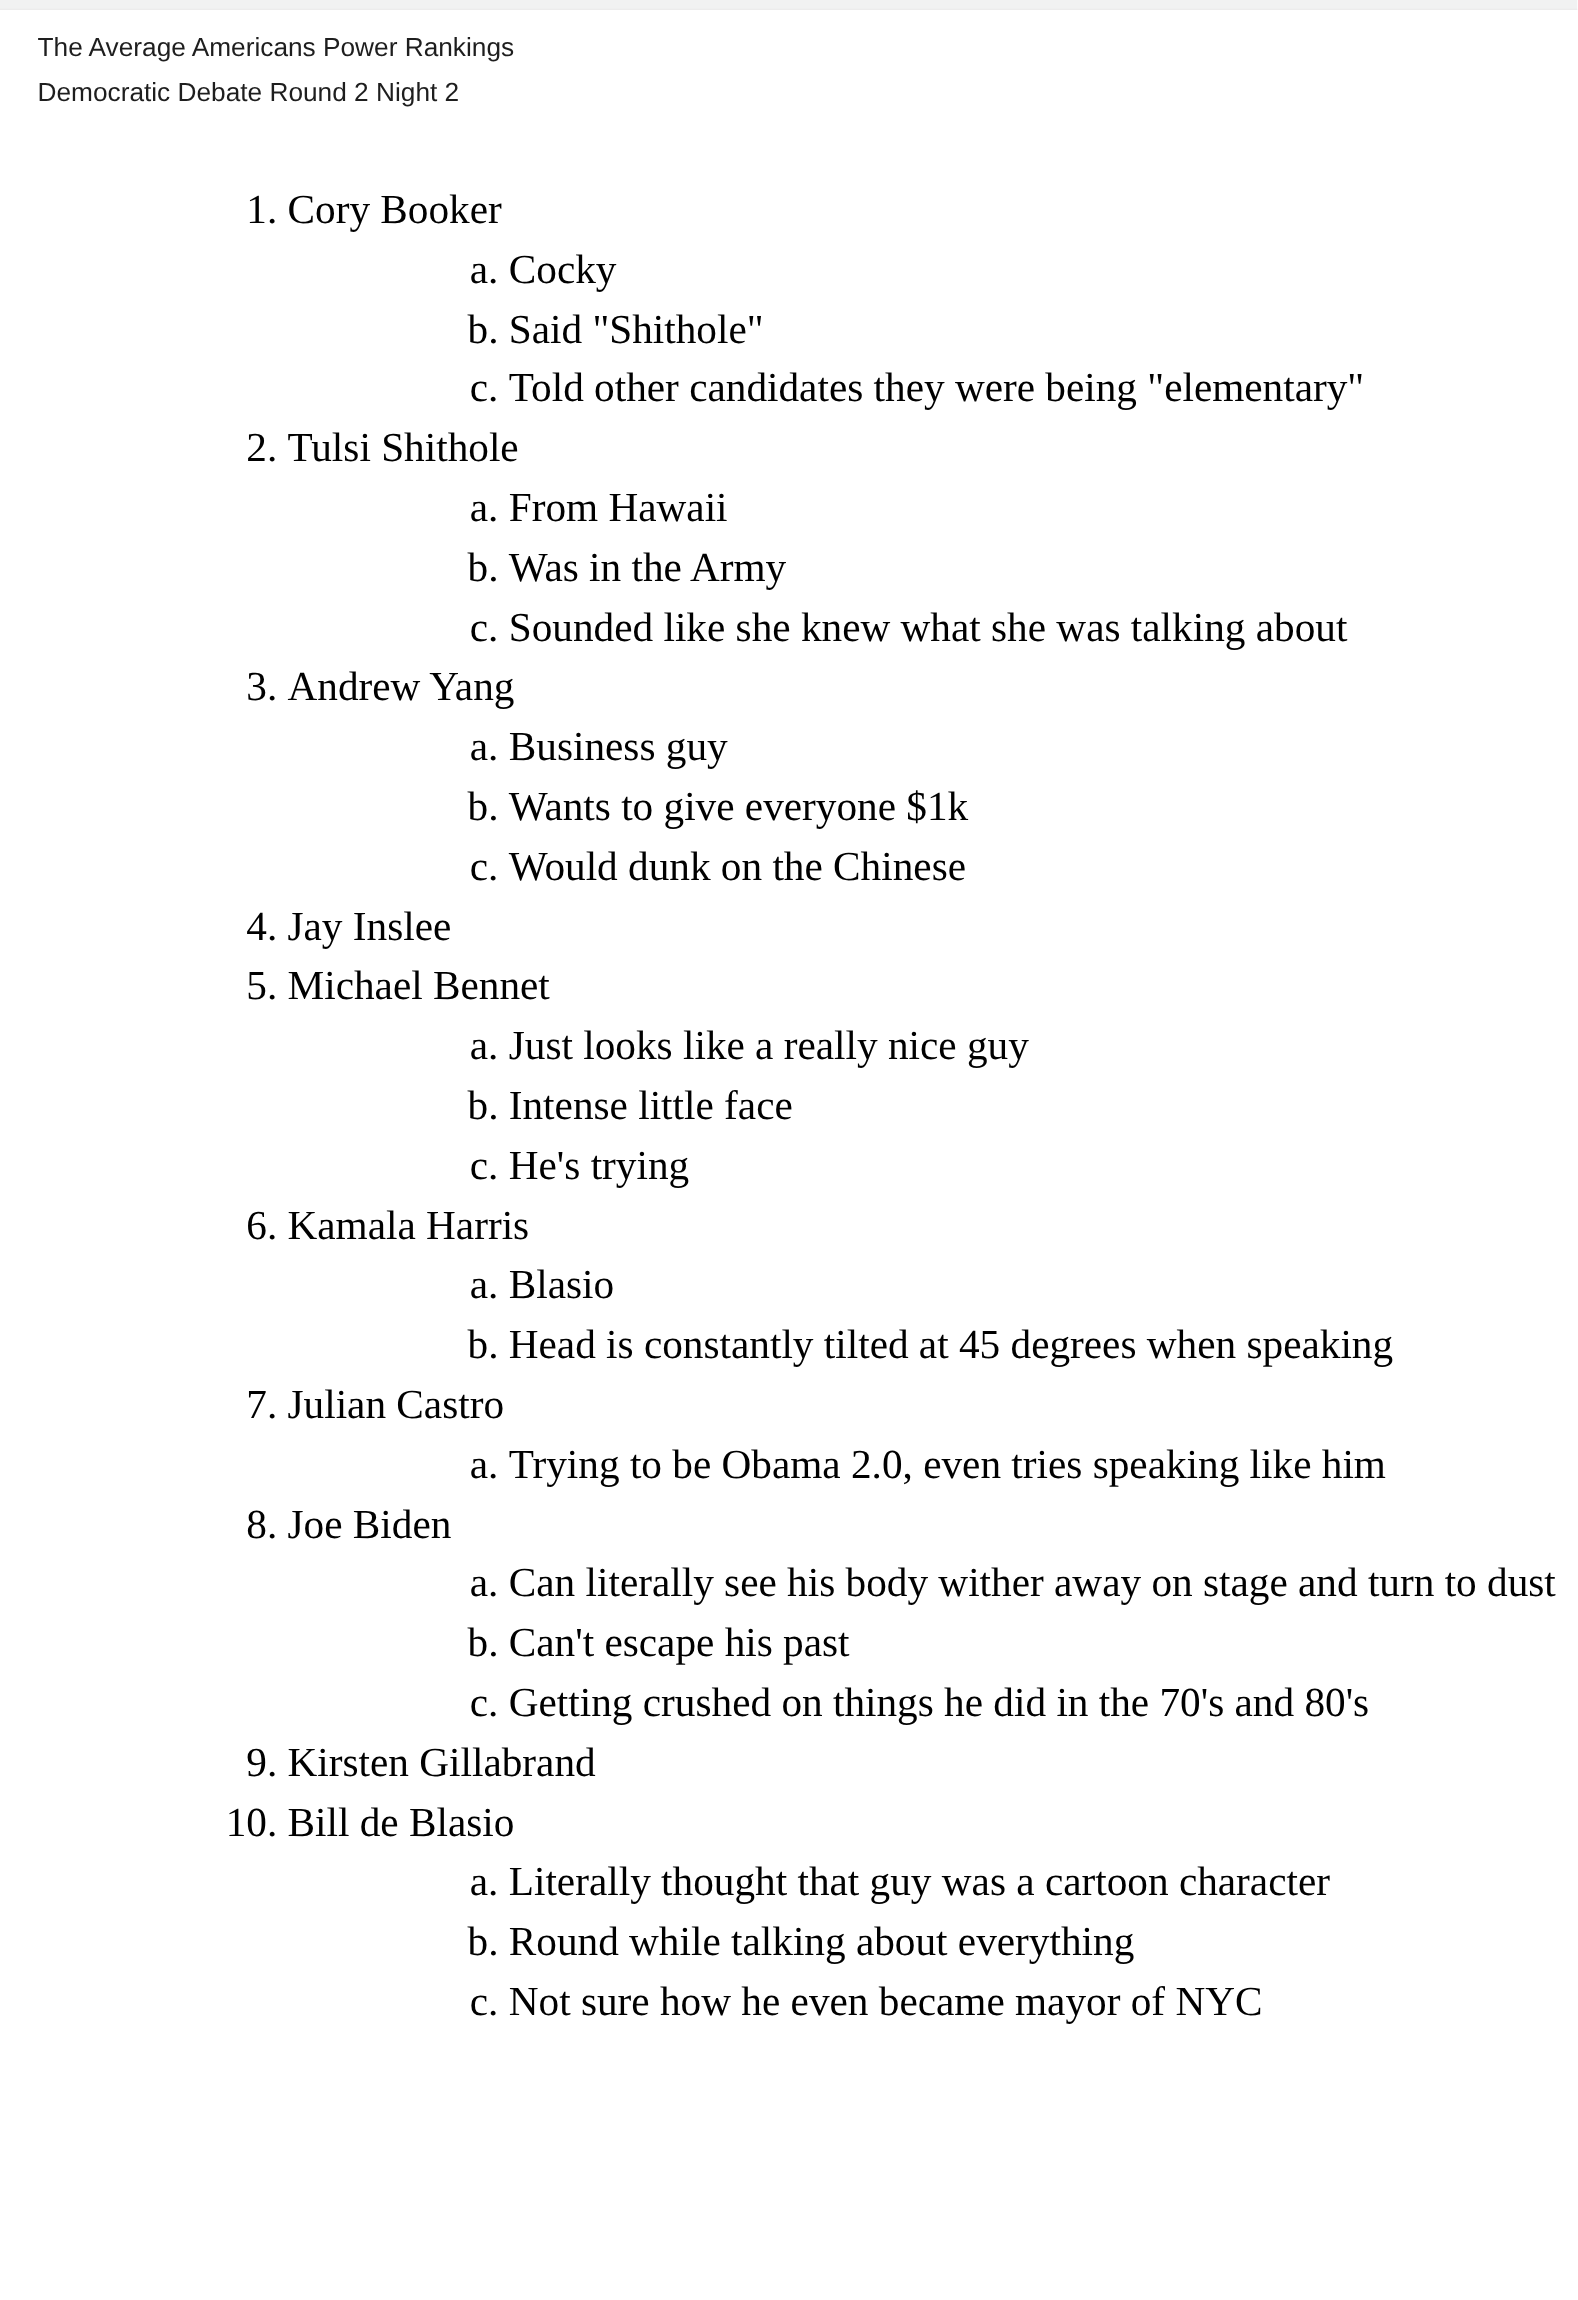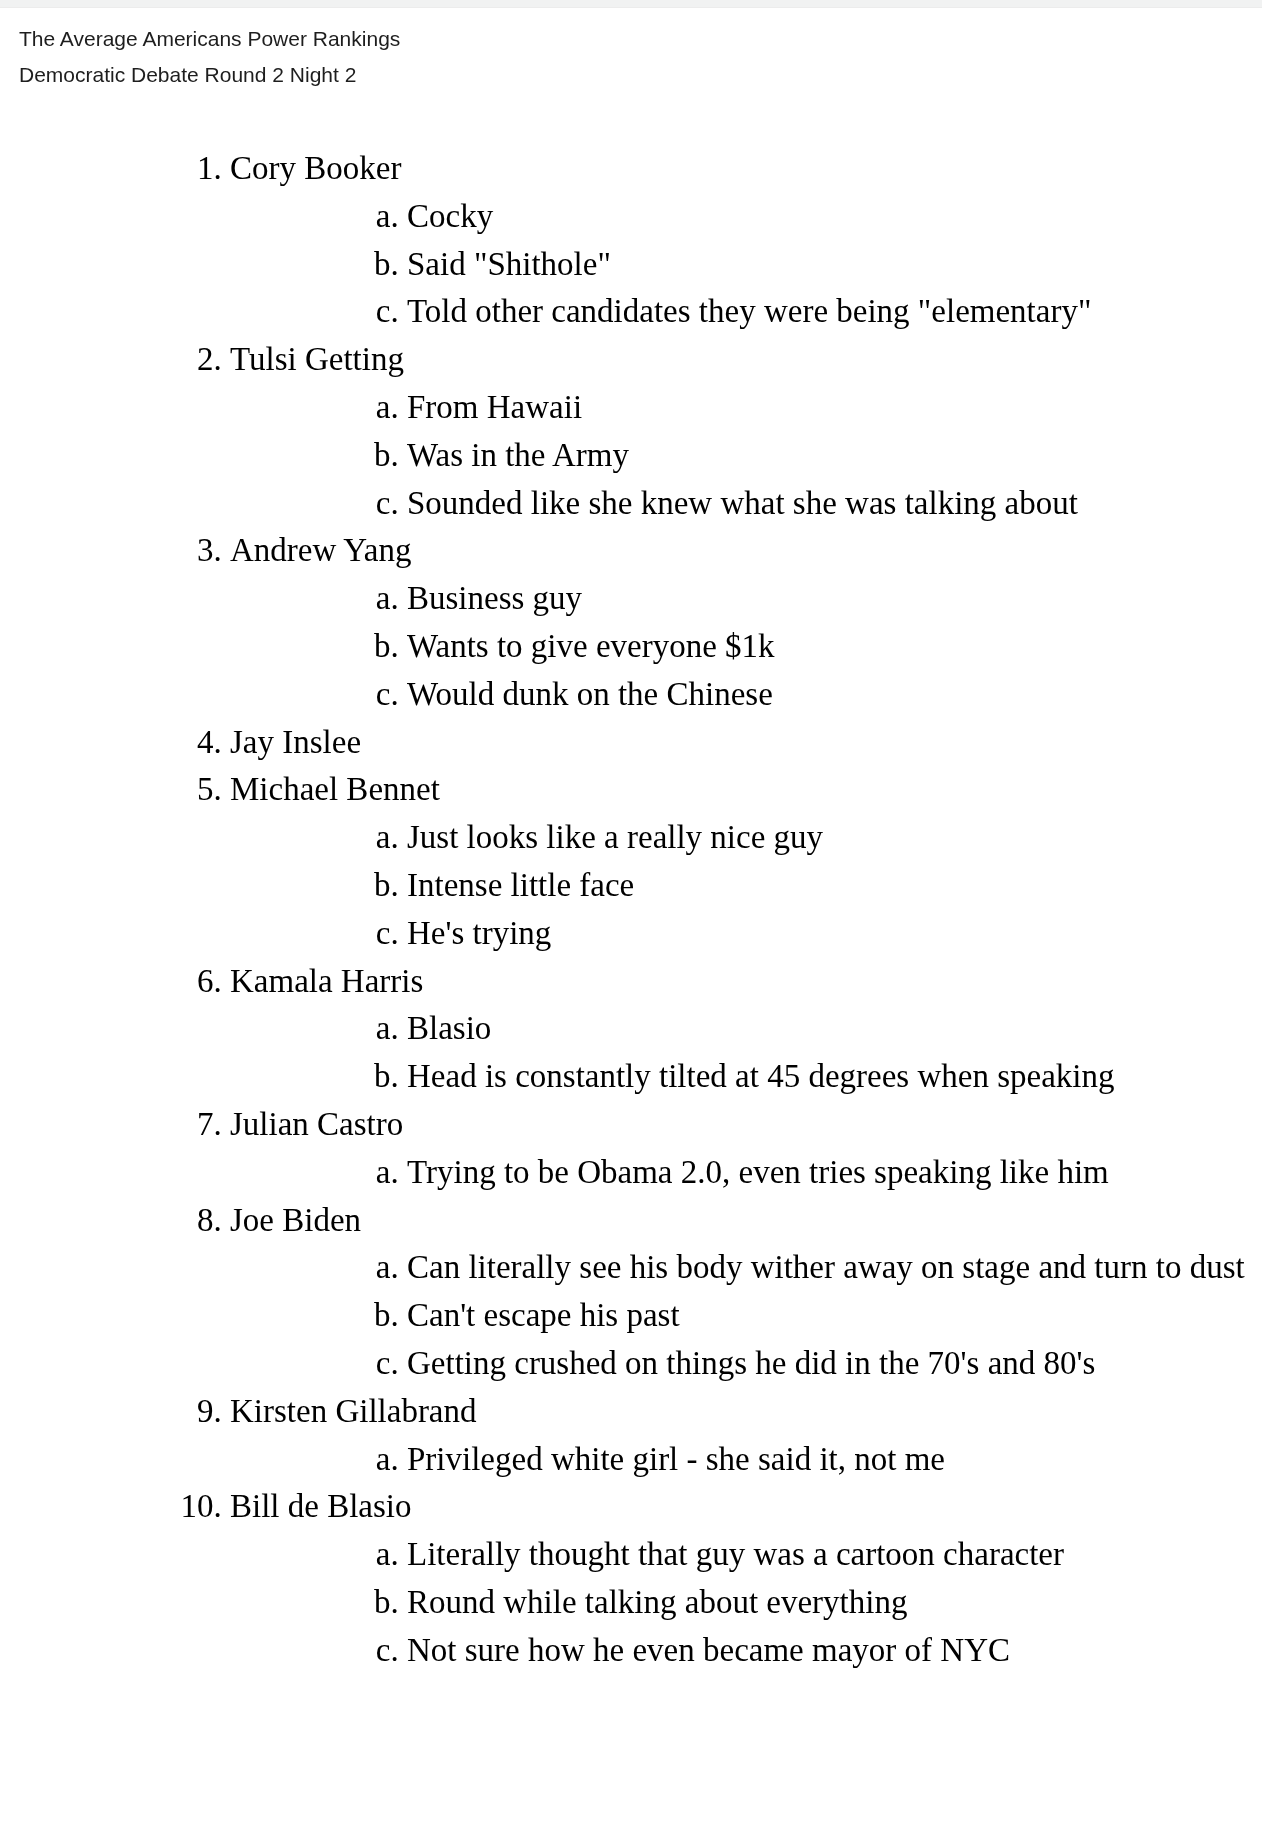--- a/index.html
+++ b/index.html
@@ -11,21 +11,21 @@
     height: 1840px;
     overflow: hidden;
   }
   .top-strip {
     width: 100%;
     height: 8px;
     background: #f1f2f2;
     border-bottom: 1px solid #ececec;
   }
   .doc-header {
-    margin: 13px 0 0 19px;
+    margin: 13px 0 0 30px;
     font-family: "Liberation Sans", sans-serif;
     font-size: 21px;
     line-height: 36px;
     color: #1e1e1e;
     font-weight: 400;
   }
   ol.rankings {
     margin: 52px 14px 0 0;
     padding: 0 0 0 230px;
     list-style-type: decimal;
@@ -66,21 +66,21 @@
 <ol class="rankings">
   <li>
     <span>Cory Booker</span>
     <ol class="points">
       <li>Cocky</li>
       <li>Said "Shithole"</li>
       <li>Told other candidates they were being "elementary"</li>
     </ol>
   </li>
   <li>
-    <span>Tulsi Getting</span>
+    <span>Tulsi Shithole</span>
     <ol class="points">
       <li>From Hawaii</li>
       <li>Was in the Army</li>
       <li>Sounded like she knew what she was talking about</li>
     </ol>
   </li>
   <li>
     <span>Andrew Yang</span>
     <ol class="points">
       <li>Business guy</li>
@@ -115,23 +115,20 @@
   <li>
     <span>Joe Biden</span>
     <ol class="points">
       <li>Can literally see his body wither away on stage and turn to dust</li>
       <li>Can't escape his past</li>
       <li>Getting crushed on things he did in the 70's and 80's</li>
     </ol>
   </li>
   <li>
     <span>Kirsten Gillabrand</span>
-    <ol class="points">
-      <li>Privileged white girl - she said it, not me</li>
-    </ol>
   </li>
   <li>
     <span>Bill de Blasio</span>
     <ol class="points">
       <li>Literally thought that guy was a cartoon character</li>
       <li>Round while talking about everything</li>
       <li>Not sure how he even became mayor of NYC</li>
     </ol>
   </li>
 </ol>

